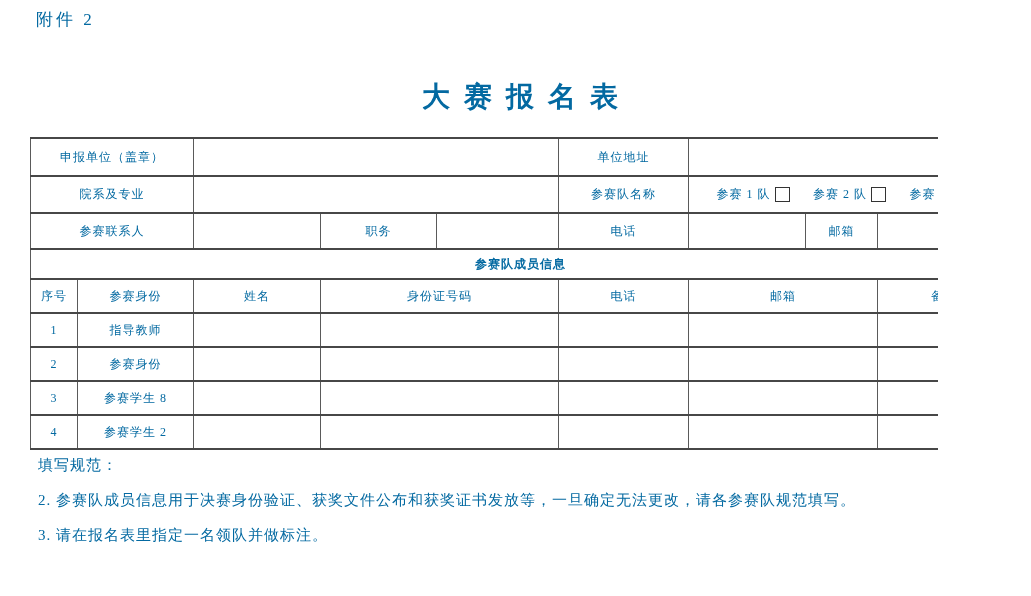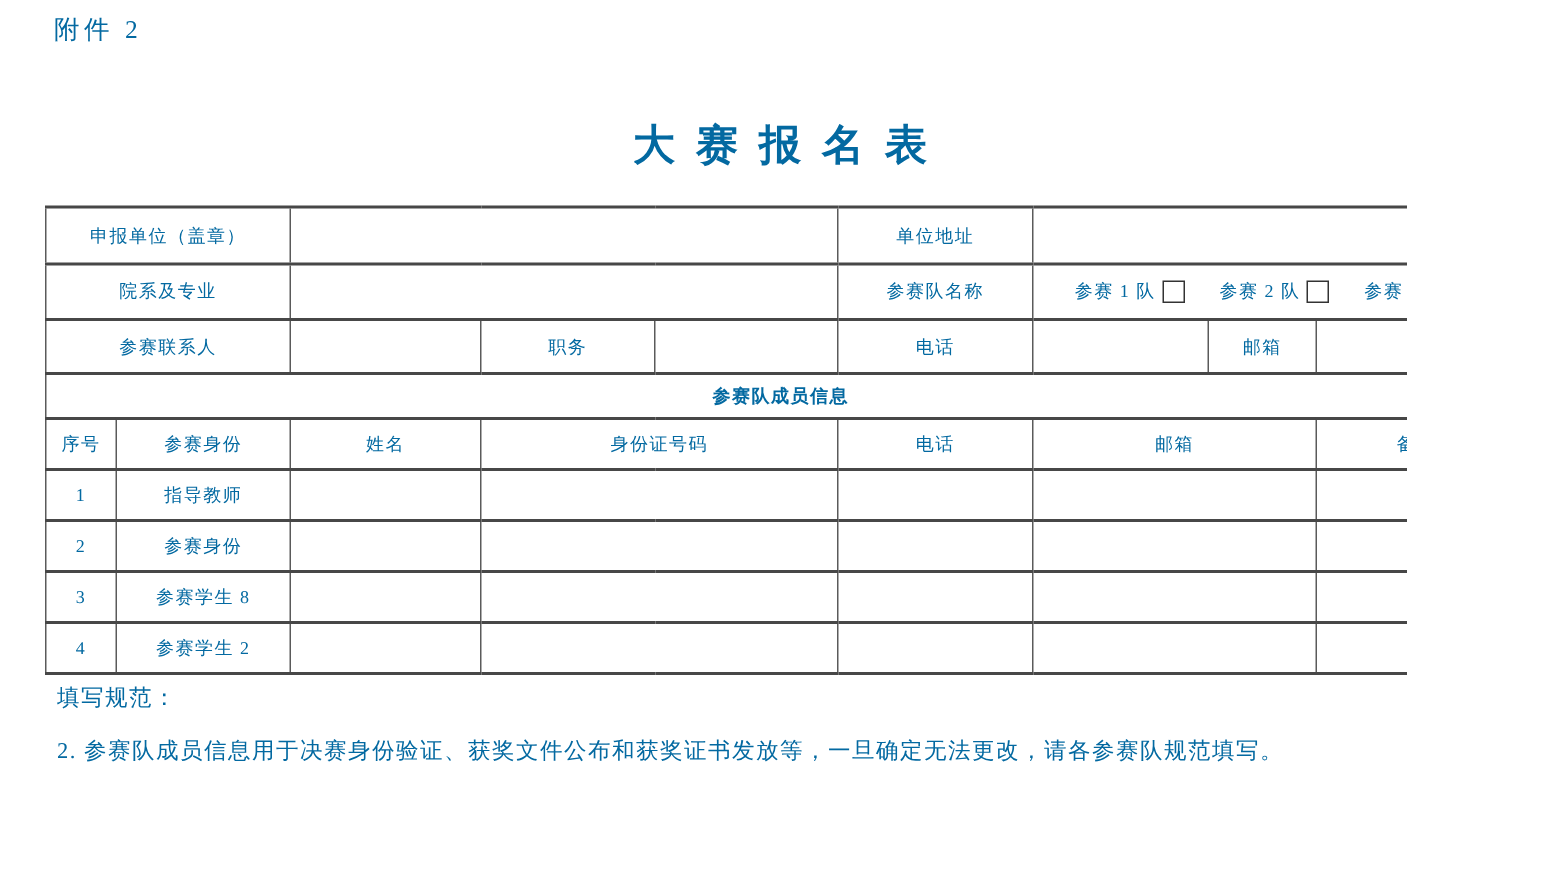--- a/index.html
+++ b/index.html
@@ -200,15 +200,16 @@
       <td></td>
       <td colspan="2"></td>
       <td></td>
     </tr>
   </tbody>
     </table>
 
   <div class="notes">
     <div class="notes-heading">填写规范：</div>
     <div class="note-item">2. 参赛队成员信息用于决赛身份验证、获奖文件公布和获奖证书发放等，一旦确定无法更改，请各参赛队规范填写。</div>
+    <div class="note-item">3. 请在报名表里指定一名领队并做标注。</div>
   </div>
 
 </div>
 
 </body></html>

